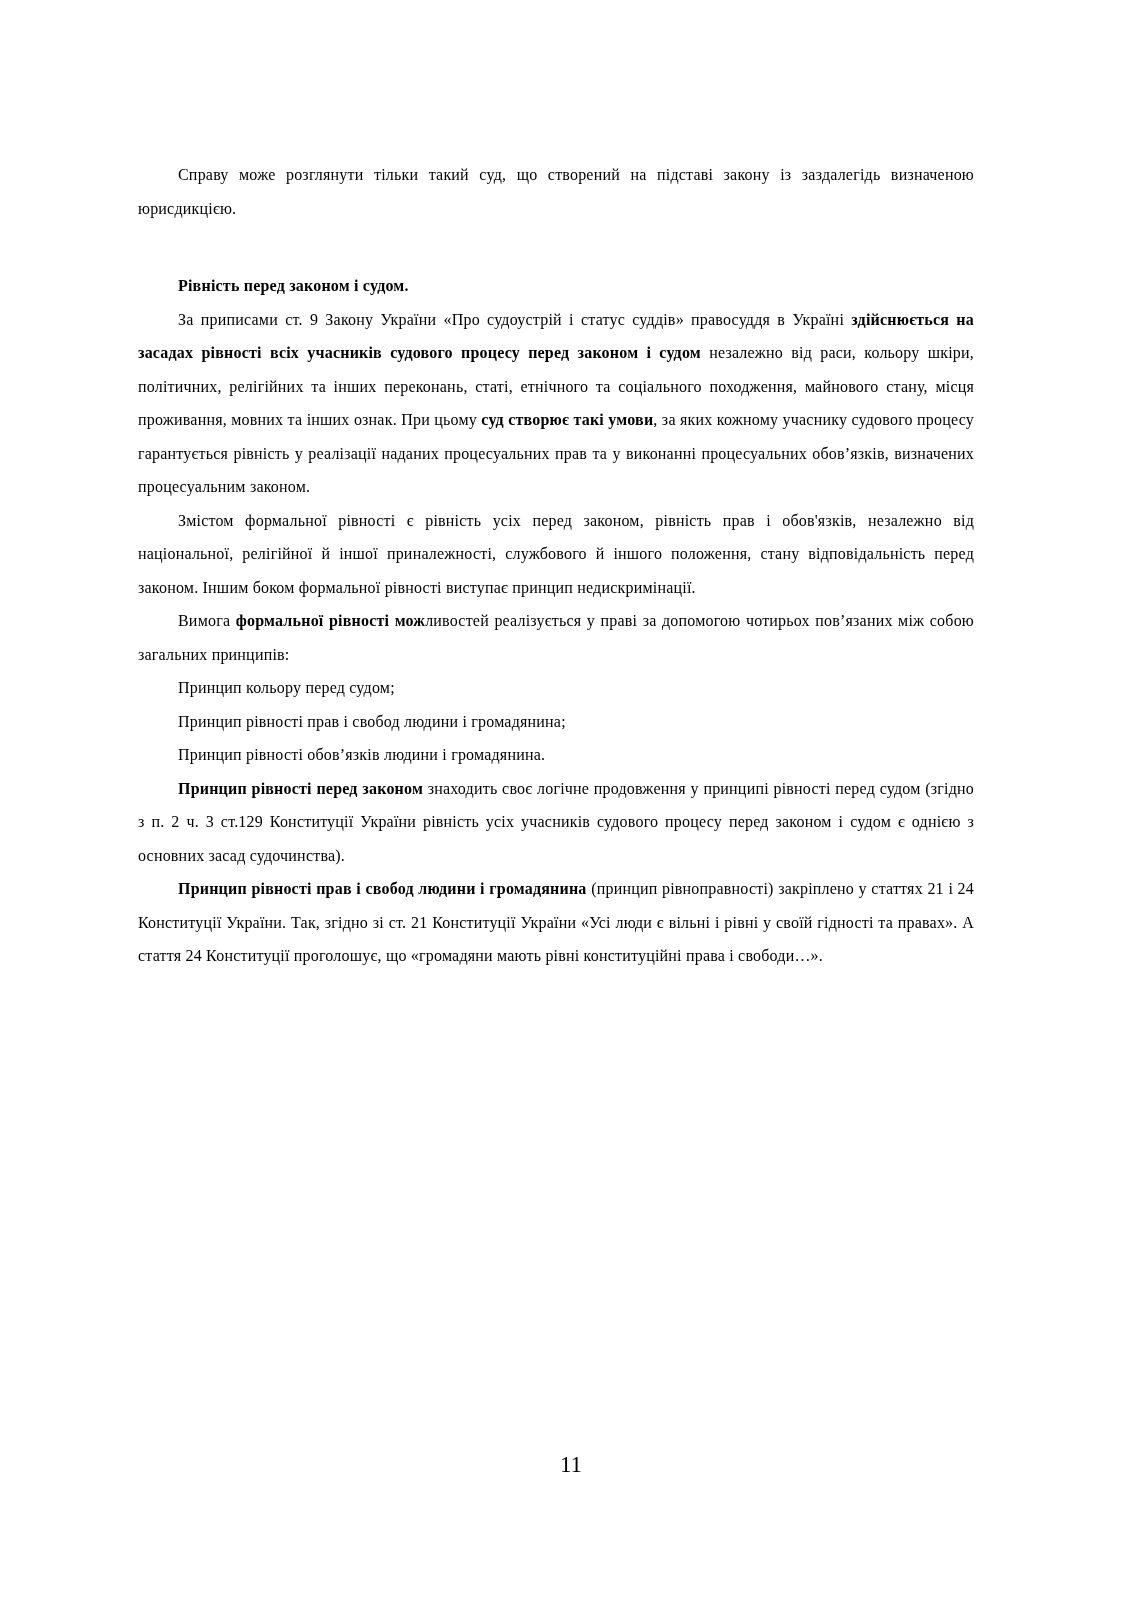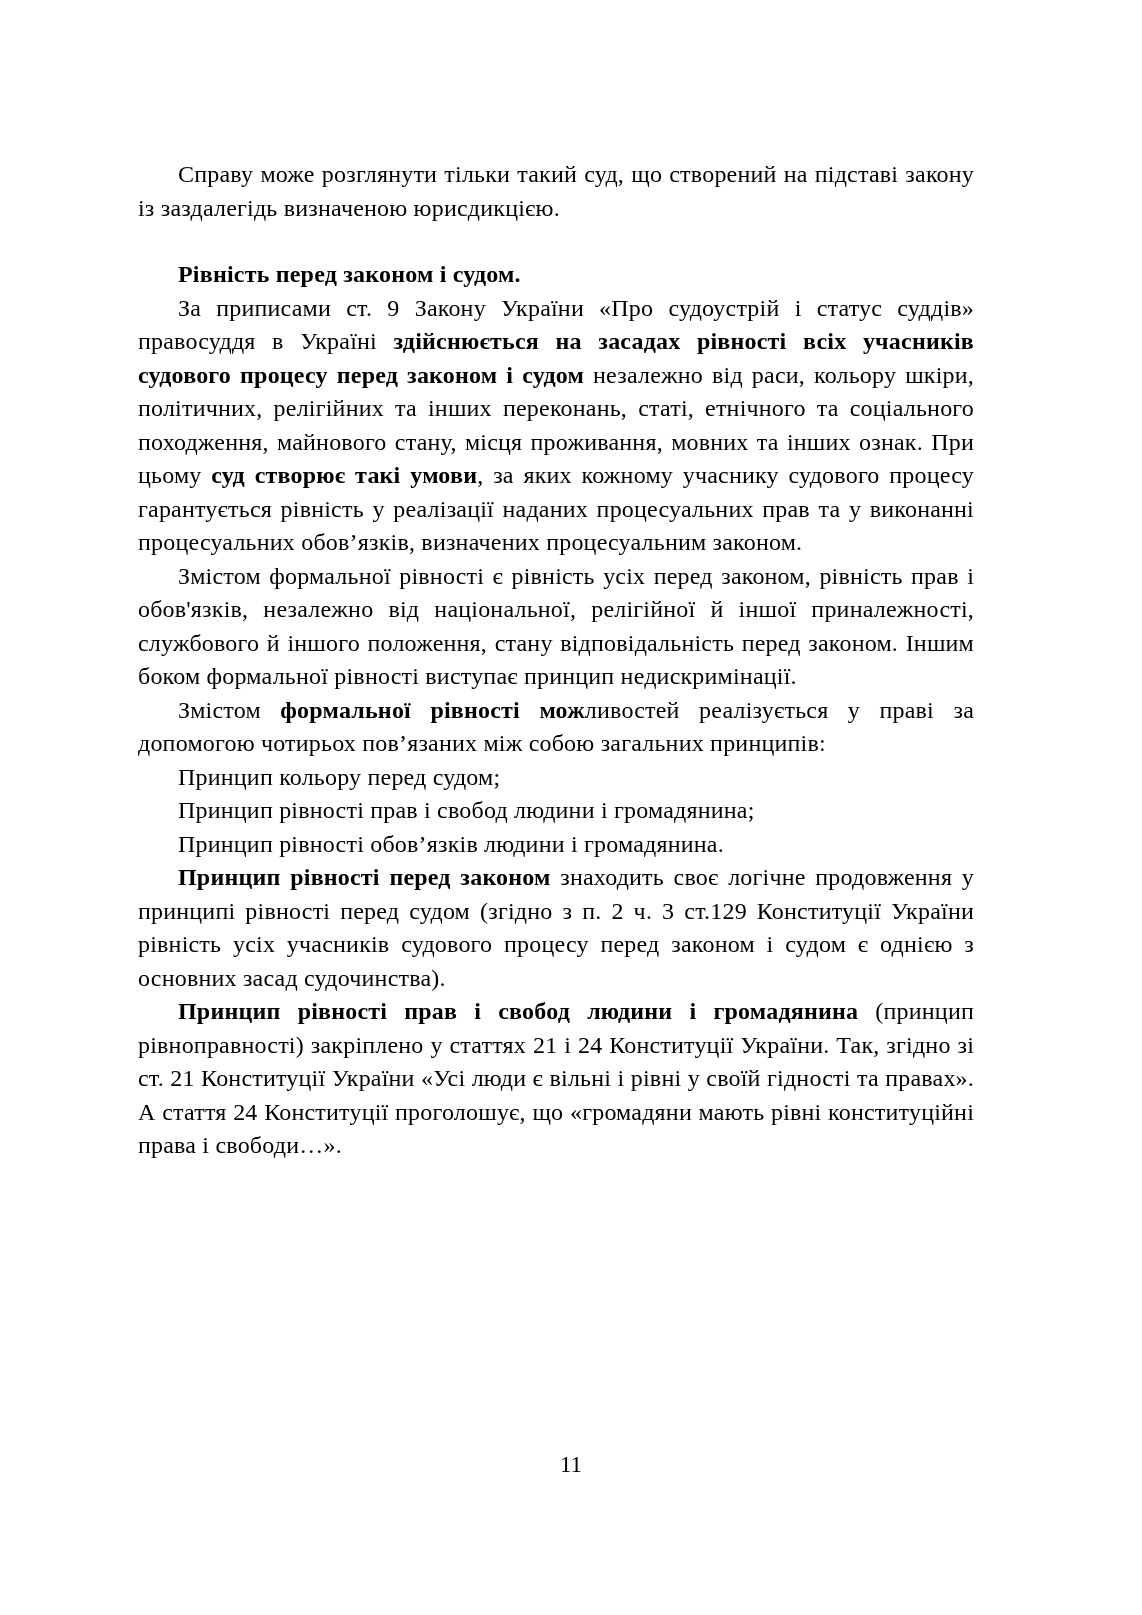--- a/index.html
+++ b/index.html
@@ -14,32 +14,32 @@
     background: #ffffff;
     color: #000000;
     font-family: "Liberation Serif", "DejaVu Serif", serif;
     overflow: hidden;
   }
   .content {
     position: absolute;
     left: 138px;
     top: 158px;
     width: 836px;
-    font-size: 24px;
+    font-size: 16px;
     line-height: 33.5px;
     text-align: justify;
     letter-spacing: 0.2px;
   }
   .para {
     margin: 0;
     text-indent: 40px;
   }
   .para.heading {
     font-weight: bold;
-    margin-top: 33px; 
+    margin-top: 44px; 
   }
   .para.list-item {
     text-align: left;
   }
   .b {
     font-weight: bold;
   }
   .page-number {
     position: absolute;
     top: 1448px;
@@ -53,21 +53,21 @@
 </style>
 </head>
 <body>
 
 <div class="page">
   <div class="content">
       <p class="para paragraph"><span>Справу може розглянути тільки такий суд, що створений на підставі закону із заздалегідь визначеною юрисдикцією.</span></p>
       <p class="para heading"><span class="b">Рівність перед законом і судом.</span></p>
       <p class="para paragraph"><span>За приписами ст. 9 Закону України «Про судоустрій і статус суддів» правосуддя в Україні </span><span class="b">здійснюється на засадах рівності всіх учасників судового процесу перед законом і судом</span><span> незалежно від раси, кольору шкіри, політичних, релігійних та інших переконань, статі, етнічного та соціального походження, майнового стану, місця проживання, мовних та інших ознак. При цьому </span><span class="b">суд створює такі умови</span><span>, за яких кожному учаснику судового процесу гарантується рівність у реалізації наданих процесуальних прав та у виконанні процесуальних обов’язків, визначених процесуальним законом.</span></p>
       <p class="para paragraph"><span>Змістом формальної рівності є рівність усіх перед законом, рівність прав і обов'язків, незалежно від національної, релігійної й іншої приналежності, службового й іншого положення, стану відповідальність перед законом. Іншим боком формальної рівності виступає принцип недискримінації.</span></p>
-      <p class="para paragraph"><span>Змістом </span><span class="b">формальної рівності мож</span><span>ливостей реалізується у праві за допомогою чотирьох пов’язаних між собою загальних принципів:</span></p>
+      <p class="para paragraph"><span>Вимога </span><span class="b">формальної рівності мож</span><span>ливостей реалізується у праві за допомогою чотирьох пов’язаних між собою загальних принципів:</span></p>
       <p class="para list-item"><span>Принцип кольору перед судом;</span></p>
       <p class="para list-item"><span>Принцип рівності прав і свобод людини і громадянина;</span></p>
       <p class="para list-item"><span>Принцип рівності обов’язків людини і громадянина.</span></p>
       <p class="para paragraph"><span class="b">Принцип рівності перед законом</span><span> знаходить своє логічне продовження у принципі рівності перед судом (згідно з п. 2 ч. 3 ст.129 Конституції України рівність усіх учасників судового процесу перед законом і судом є однією з основних засад судочинства).</span></p>
       <p class="para paragraph"><span class="b">Принцип рівності прав і свобод людини і громадянина</span><span> (принцип рівноправності) закріплено у статтях 21 і 24 Конституції України. Так, згідно зі ст. 21 Конституції України «Усі люди є вільні і рівні у своїй гідності та правах». А стаття 24 Конституції проголошує, що «громадяни мають рівні конституційні права і свободи…».</span></p>
     </div>
   <div class="page-number">11</div>
 </div>
 
 </body></html>

